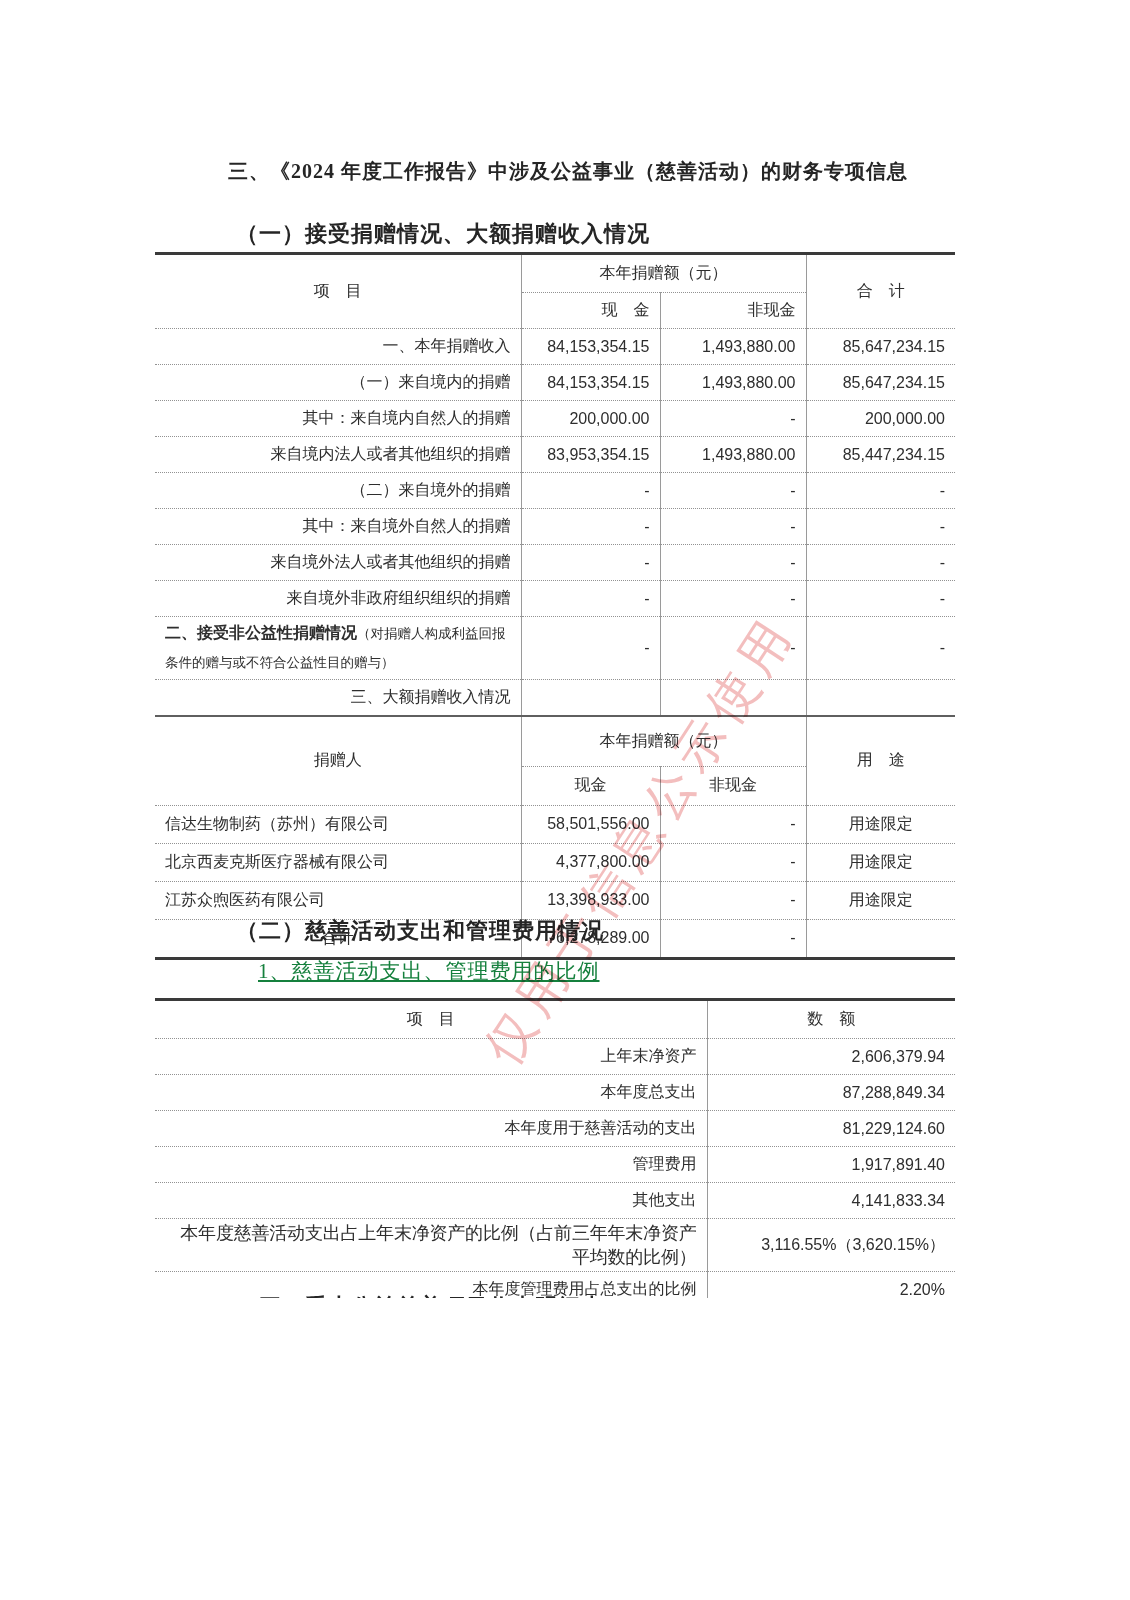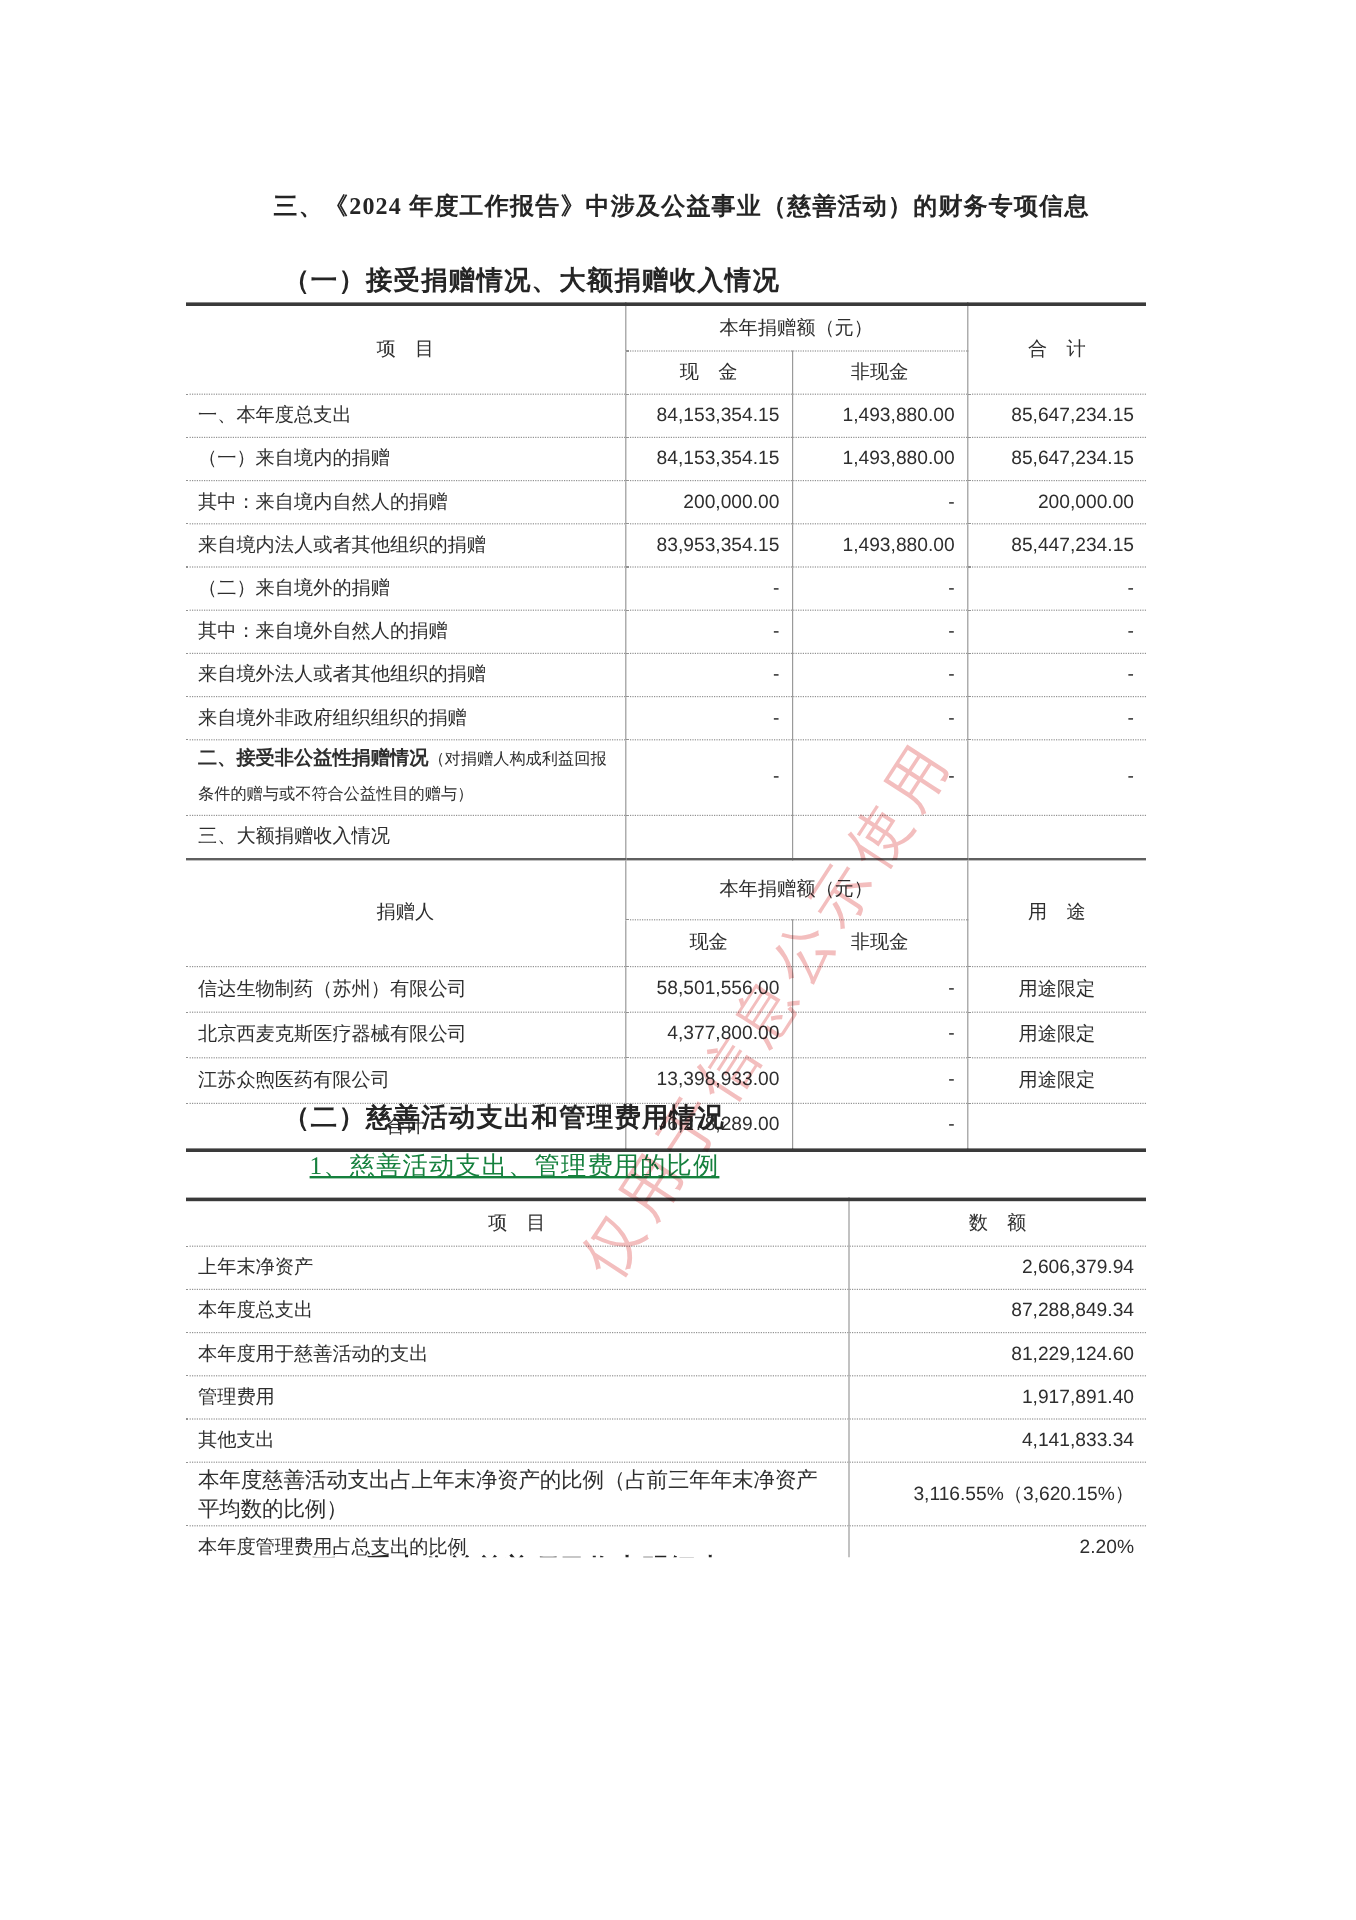--- a/index.html
+++ b/index.html
@@ -37,21 +37,21 @@
     vertical-align:middle;
     color:#2e2e2e;
   }
   .fin-table tr:last-child td{border-bottom:none;}
   .vl{border-left:1px solid #9a9a9a;}
   .c{text-align:center;}
   .l{text-align:left;}
   .r{text-align:right;}
   .num{font-family:"Liberation Sans","DejaVu Sans",sans-serif;color:#333;}
   .h35 td{height:33px;}
-  .h33 td{height:31px;}
+  .h33 td{height:31px;text-align:right;}
   .h61 td{height:57px;}
   .h47 td{height:45px;}
   .h36 td{height:34px;}
   .bold-label{font-weight:bold;}
   .small-note{font-size:13.5px;}
   .donor-head td{border-top:2px solid #5f5f5f;}
   .note-label{font-size:18px;letter-spacing:-0.2px;}
 
   .watermark{
     position:absolute;
@@ -92,21 +92,21 @@
       <td rowspan="2" class="c">项　目</td>
       <td colspan="2" class="c vl">本年捐赠额（元）</td>
       <td rowspan="2" class="c vl">合　计</td>
     </tr>
     <tr class="h33">
       <td class="c vl">现　金</td>
       <td class="c vl">非现金</td>
     </tr>
 
     <tr class="h33">
-      <td class="l">一、本年度总支出</td>
+      <td class="l">一、本年捐赠收入</td>
       <td class="r num vl">84,153,354.15</td>
       <td class="r num vl">1,493,880.00</td>
       <td class="r num vl">85,647,234.15</td>
     </tr>
     <tr class="h33">
       <td class="l">（一）来自境内的捐赠</td>
       <td class="r num vl">84,153,354.15</td>
       <td class="r num vl">1,493,880.00</td>
       <td class="r num vl">85,647,234.15</td>
     </tr>

